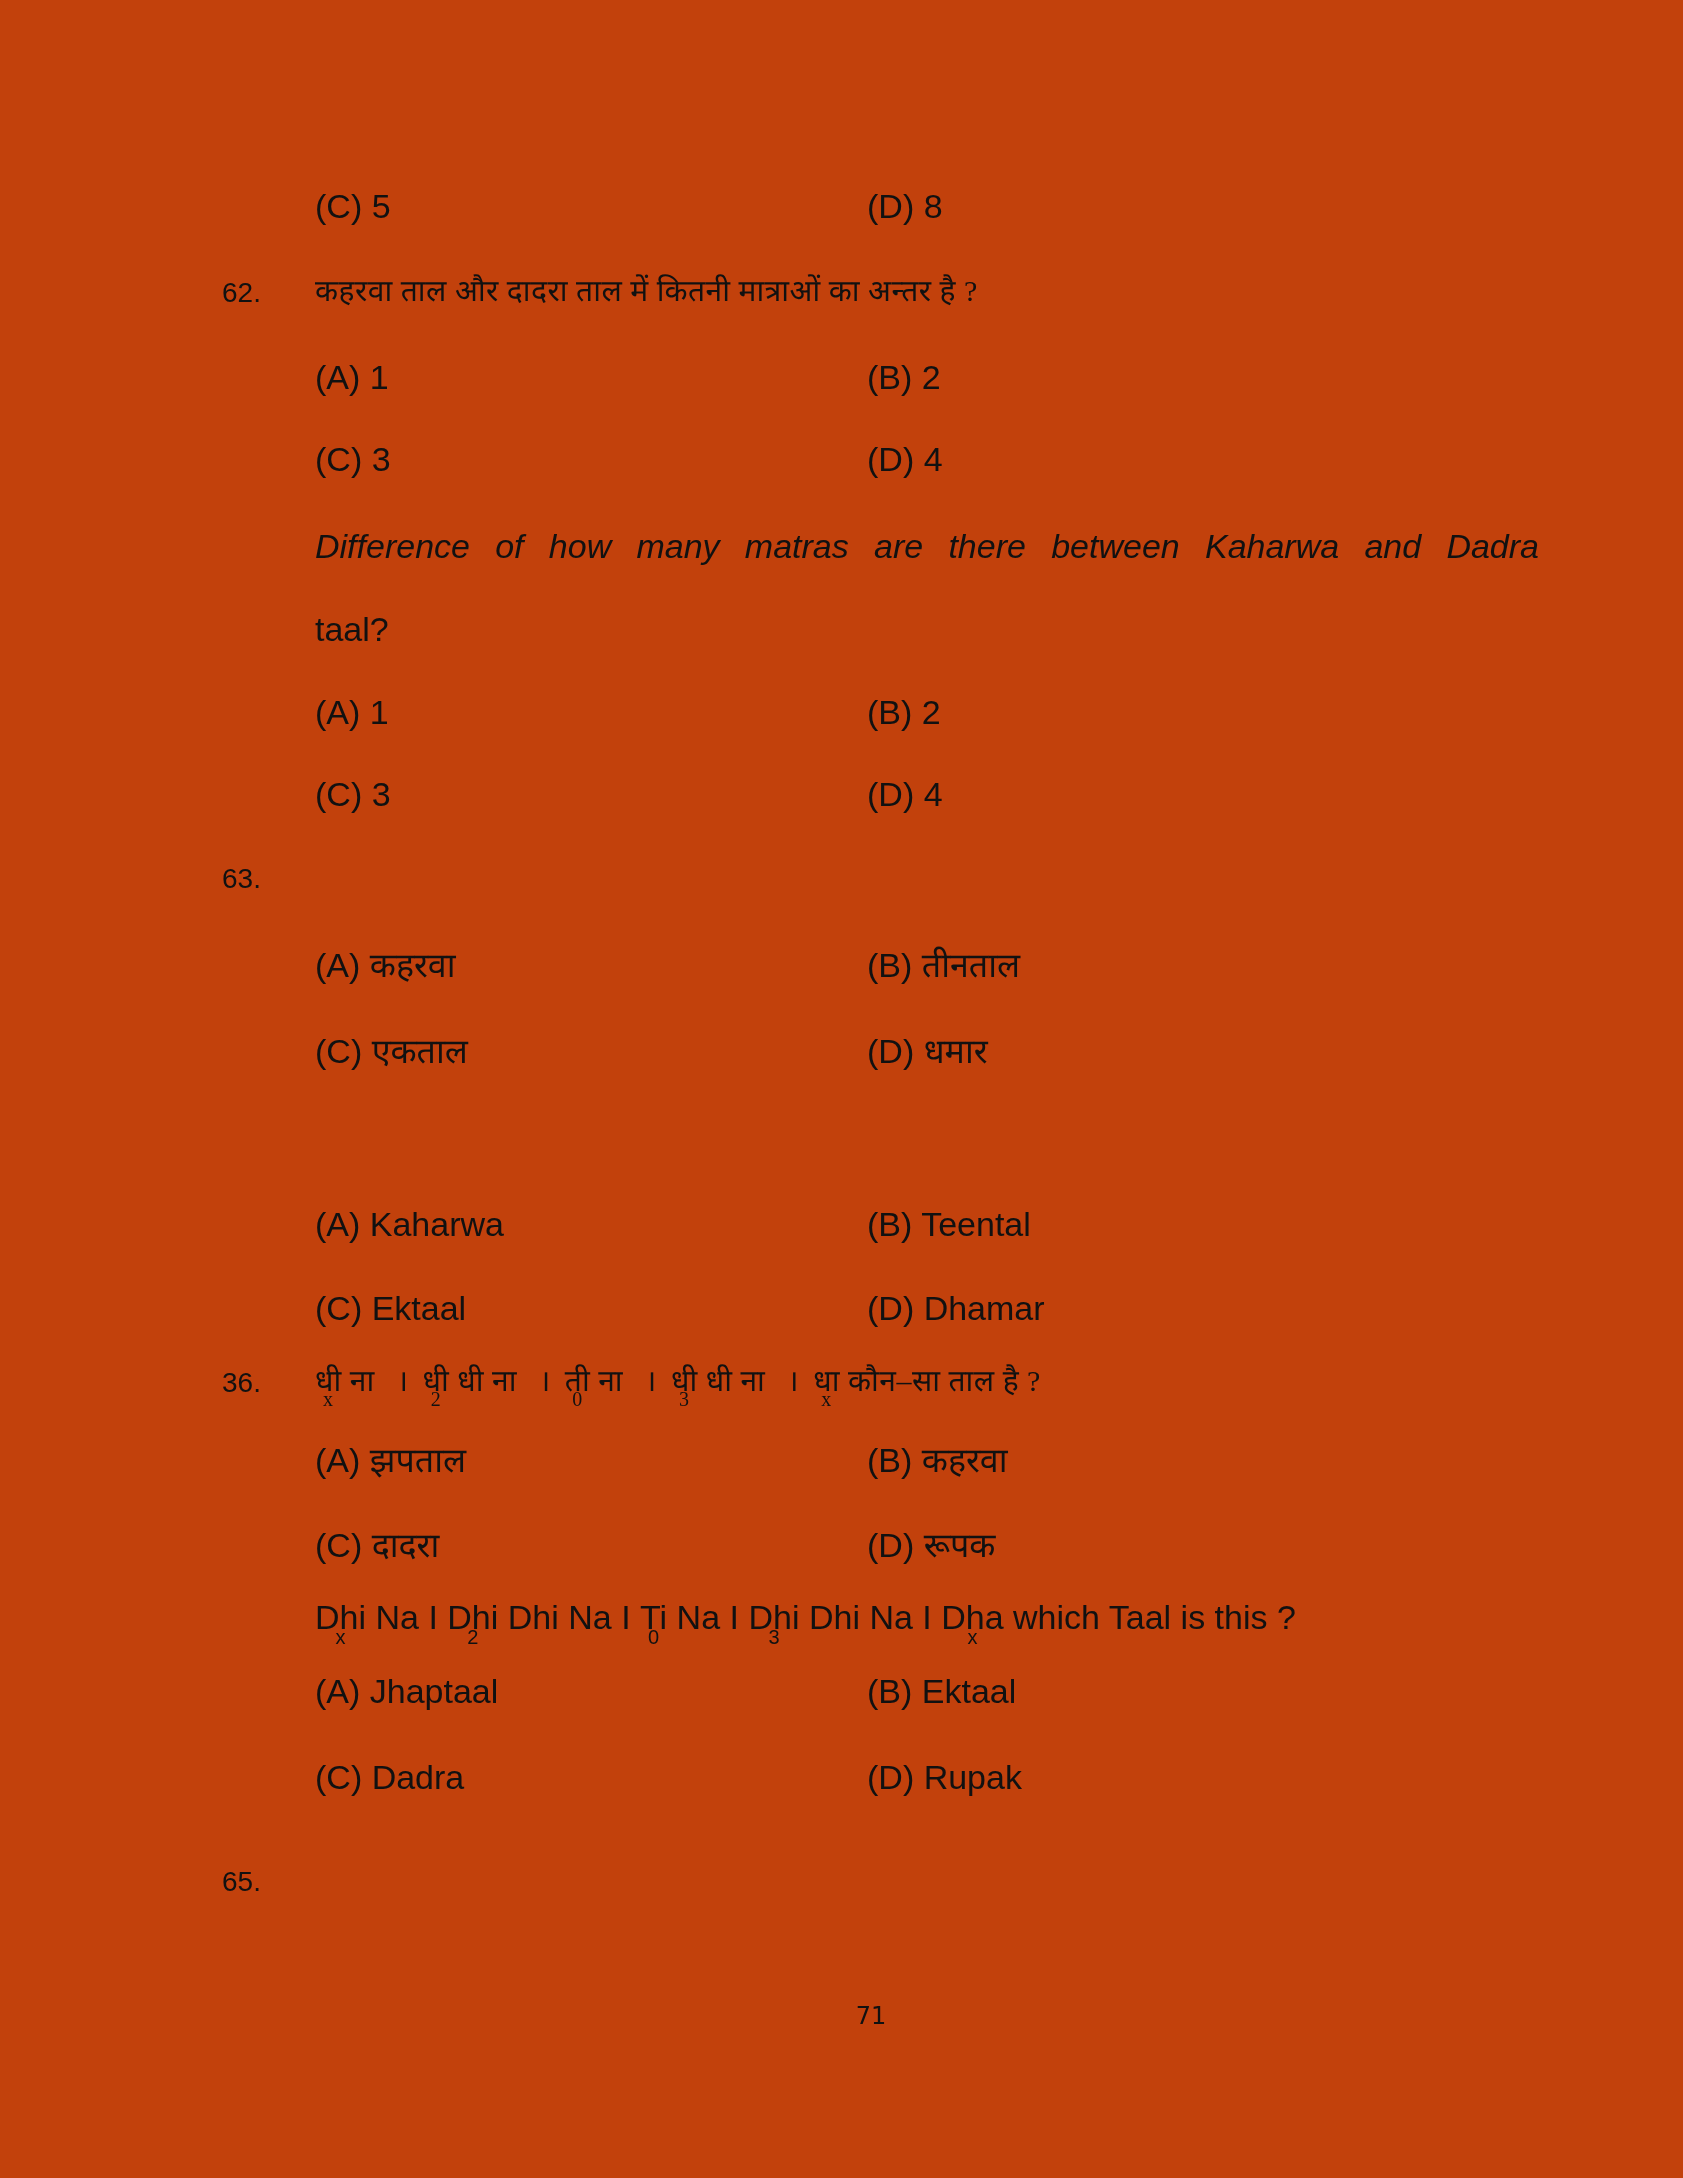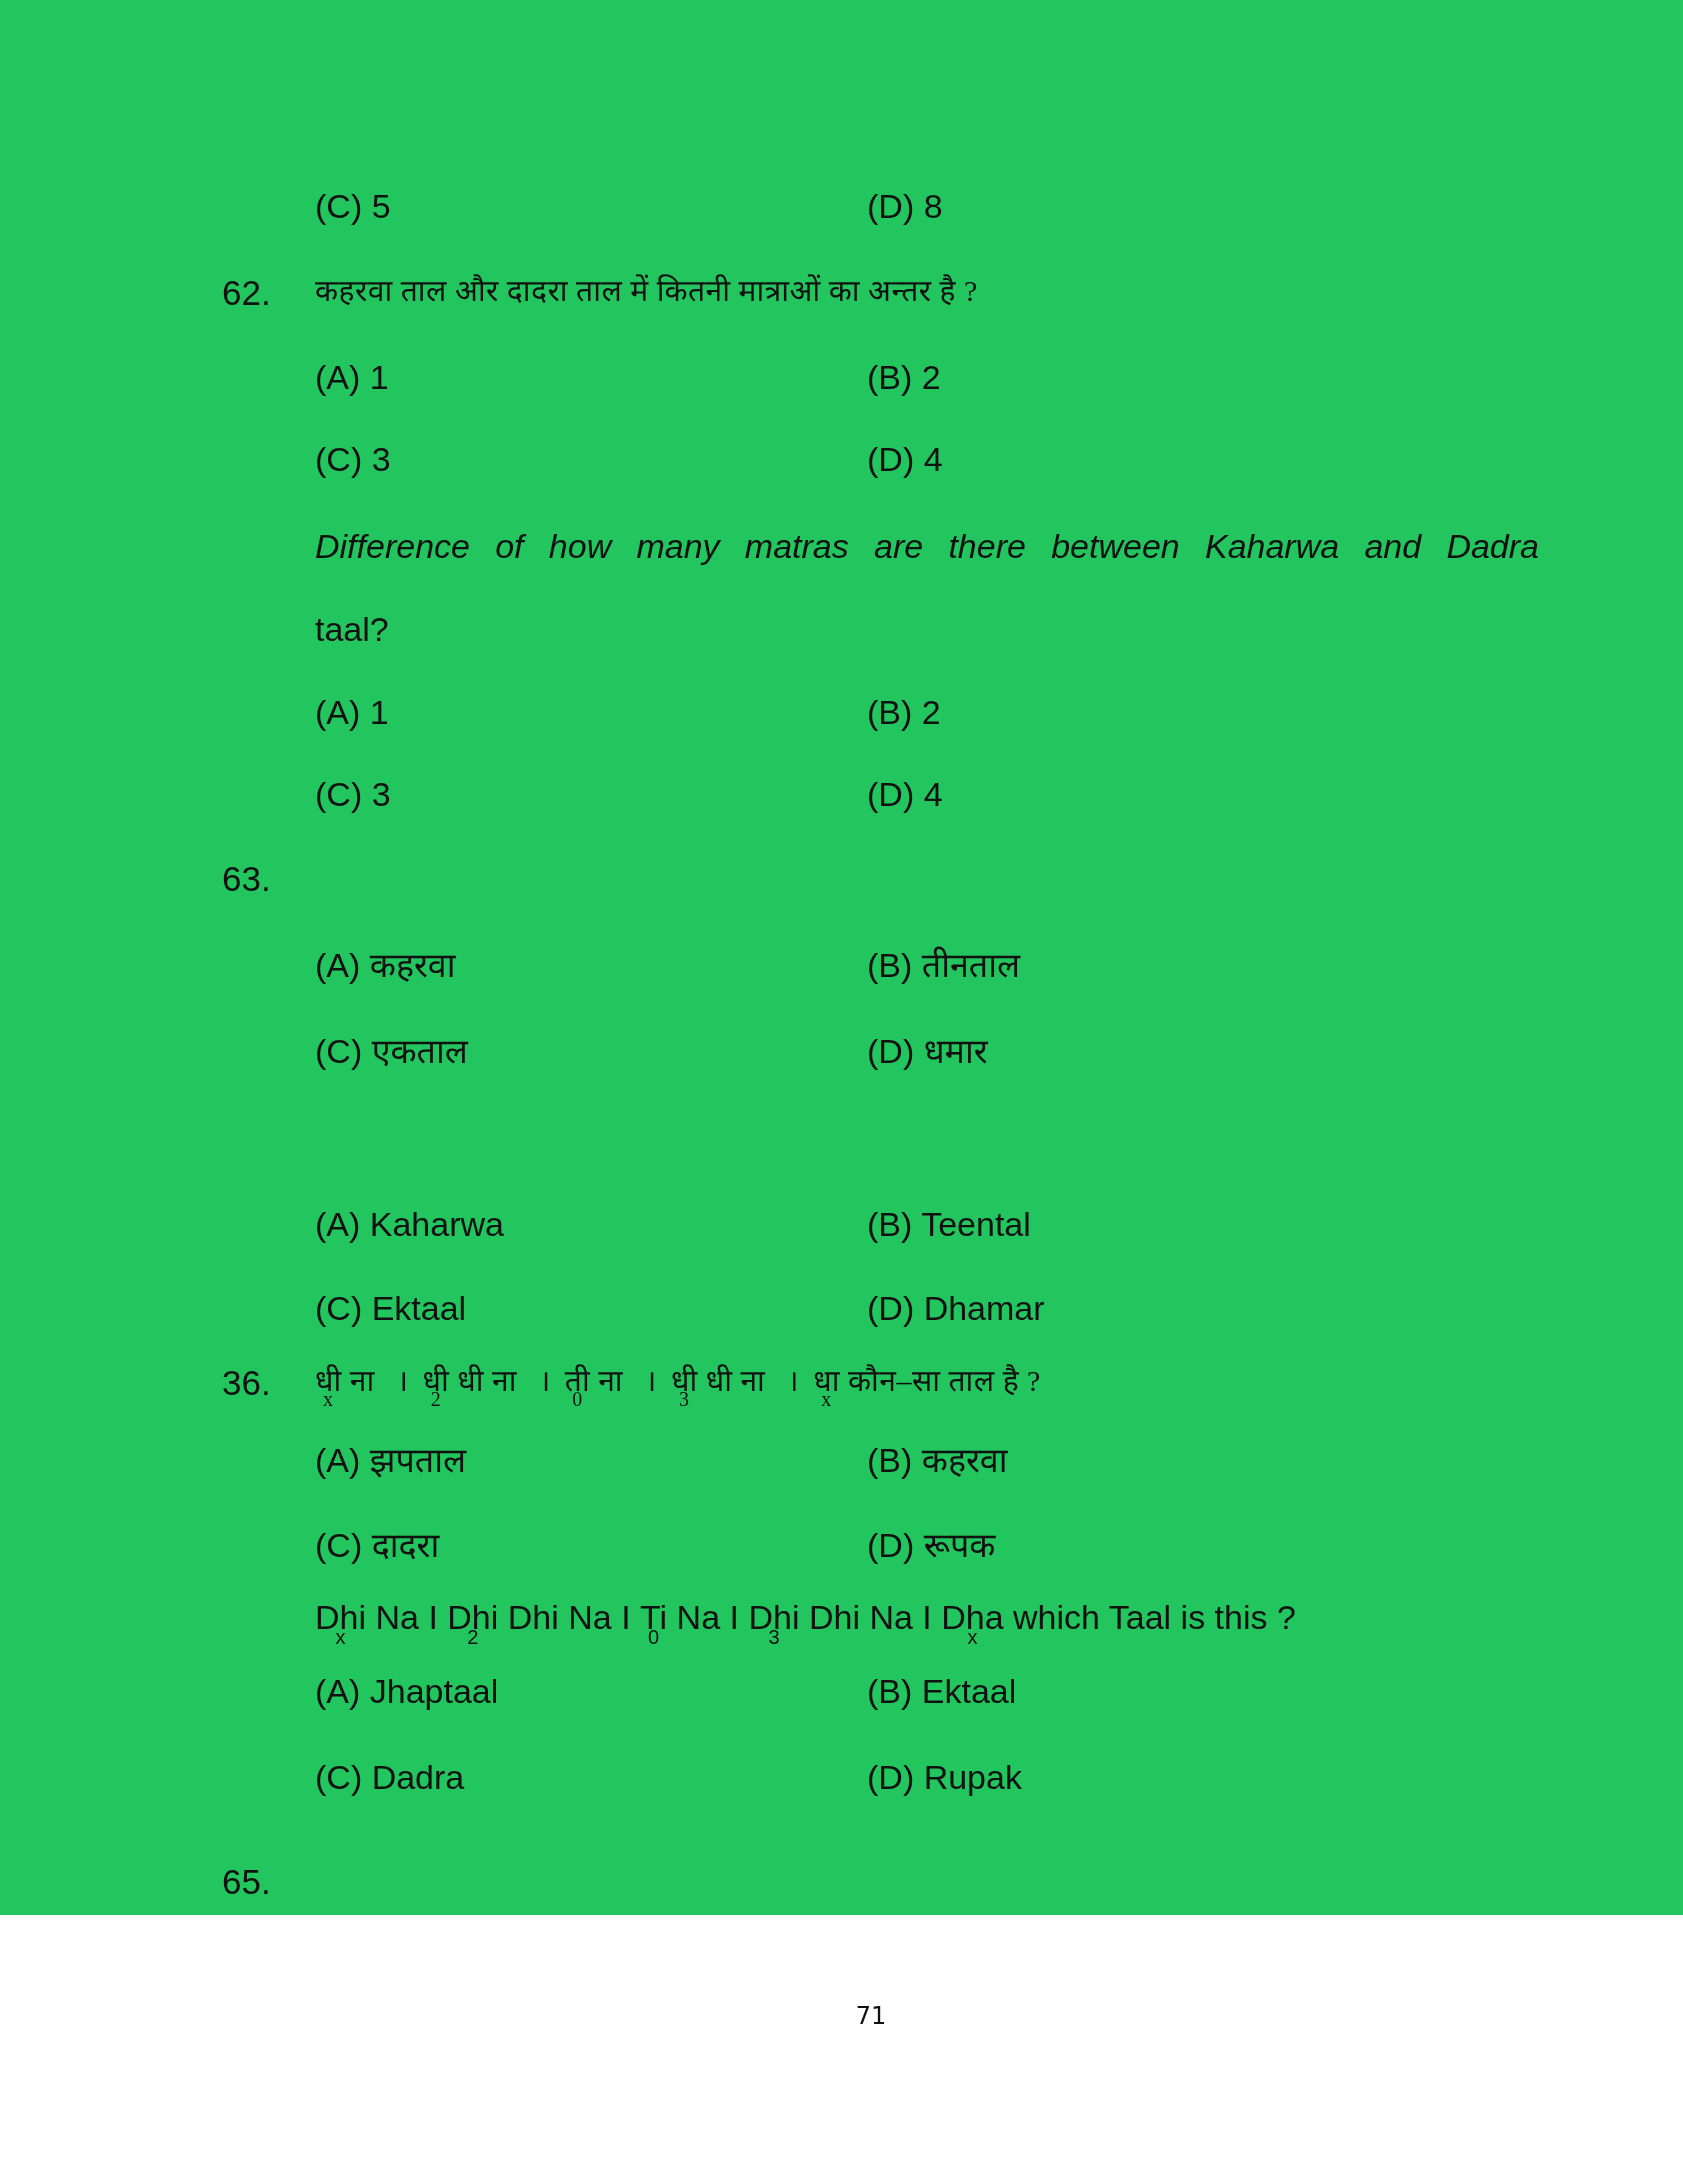--- a/index.html
+++ b/index.html
@@ -1,20 +1,20 @@
 <!DOCTYPE html>
 <html><head>
 <meta charset="utf-8">
 <style>
   html, body { margin:0; padding:0; background:#ffffff; }
   body { width:1683px; height:2178px; position:relative; overflow:hidden;
          font-family:"Liberation Sans", sans-serif; color:#111111; }
-  .page { position:absolute; left:0; top:0; width:1683px; height:1915px; background:#22c55e; }
+  .page { position:absolute; left:0; top:0; width:1683px; height:2178px; background:#c2410c; }
   .line { position:absolute; font-size:34px; line-height:40px; white-space:nowrap; }
-  .qnum { position:absolute; left:222px; font-size:35px; line-height:40px; }
+  .qnum { position:absolute; left:222px; font-size:28px; line-height:40px; }
   .colA { left:315px; }
   .colB { left:867px; }
   .hi { font-family:Liberation Serif, serif; font-size:30px; letter-spacing:0.5px; }
   .just { left:315px; width:1224px; text-align:justify; text-align-last:justify; white-space:normal; }
   .beat { position:relative; display:inline-block; }
   .mark { position:absolute; left:50%; transform:translateX(-50%); top:30px; font-size:20px; line-height:20px; }
   .hi .mark { top:28px; font-size:20px; }
   .sep { display:inline-block; margin:0 14px; }
   .pagenum { position:absolute; left:0; width:1742px; text-align:center; top:2002px;
              font-family:"DejaVu Sans", sans-serif; font-size:24px; }

